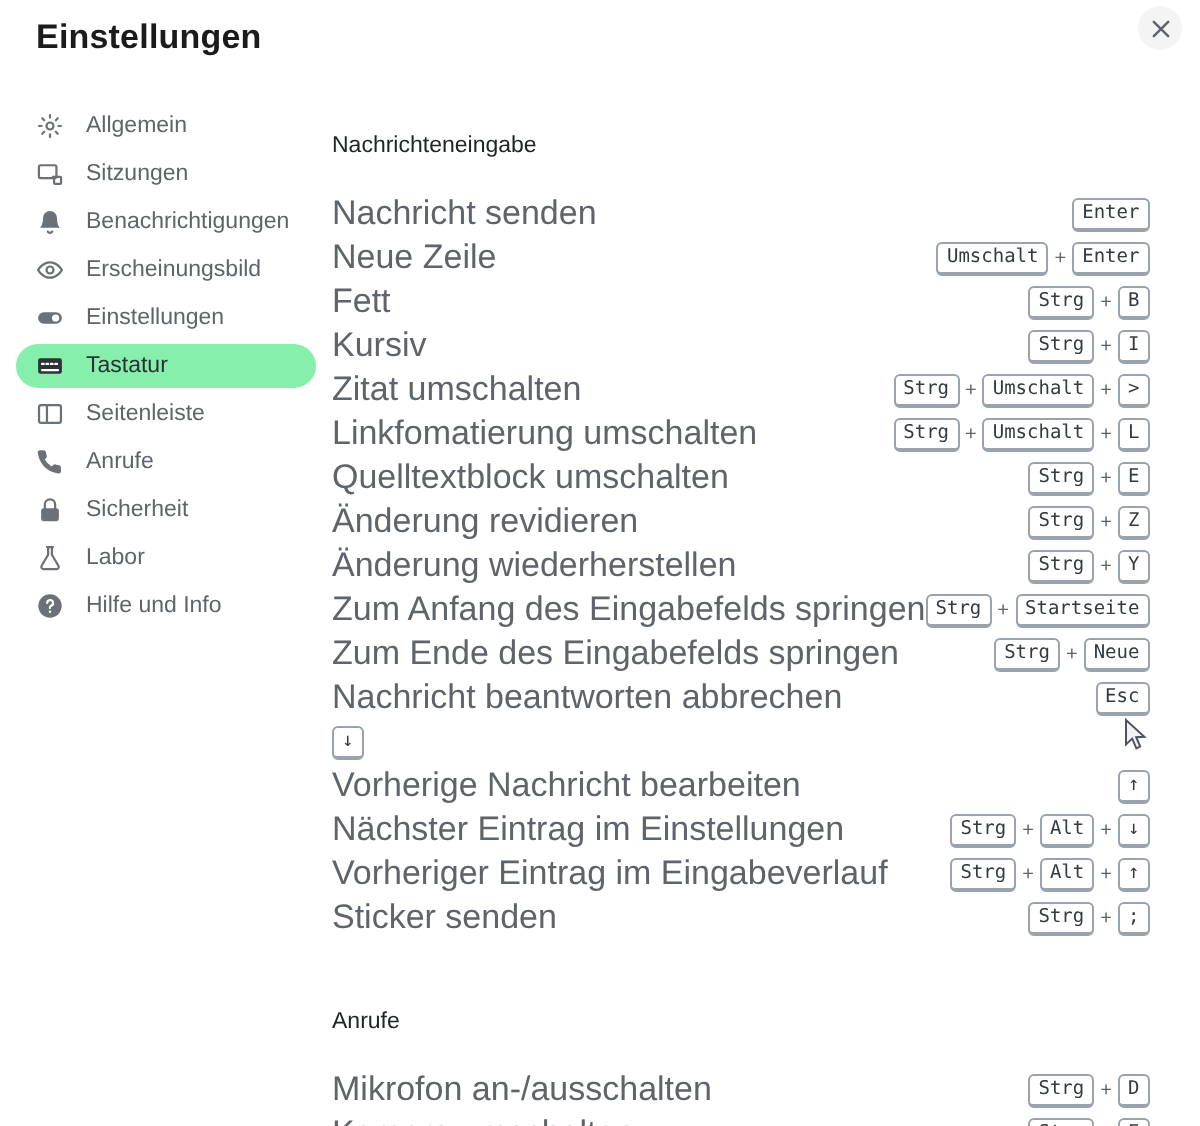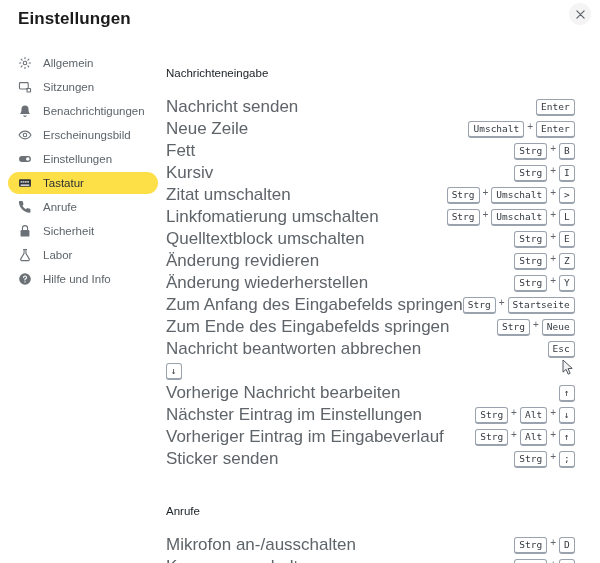--- a/index.html
+++ b/index.html
@@ -68,21 +68,21 @@
     display: flex;
     align-items: center;
     height: 22px;
     margin: 0 8px 0 8px;
     padding: 0 10px 0 8px;
     border-radius: 12px;
     cursor: pointer;
     margin-bottom: 2px;
   }
   .sidebar-item.active {
-    background: #fde047;
+    background: #86efac;
   }
   .sidebar-item .si-icon {
     width: 17px;
     height: 17px;
     flex: 0 0 17px;
     display: flex;
     align-items: center;
     justify-content: center;
     color: #6b7176;
     margin-right: 10px;
@@ -125,21 +125,21 @@
     height: 22px;
     margin-bottom: 0px;
   }
   .shortcut-label {
     font-size: 17px;
     color: #5e6469;
     white-space: nowrap;
   }
   .keys {
     display: flex;
-    align-items: flex-start;
+    align-items: center;
     gap: 0;
     flex: 0 0 auto;
   }
   .kbd {
     display: inline-flex;
     align-items: center;
     justify-content: center;
     min-width: 13px;
     height: 17px;
     padding: 0 4px;
@@ -239,20 +239,29 @@
               <rect x="1.8" y="5.4" width="20.4" height="13.2" rx="1.8" fill="currentColor" stroke="none"></rect>
               <path d="M5.2 15.6h13.6" stroke="#ffffff" stroke-width="2"></path>
               <path d="M5.2 10.2h1.4M9 10.2h1.4M12.8 10.2h1.4M16.6 10.2h1.4" stroke="#ffffff" stroke-width="2"></path>
             </svg>
           </span>
           <span class="si-label">Tastatur</span>
         </div>
         <div class="sidebar-item">
           <span class="si-icon">
             <svg width="14" height="14" viewBox="0 0 24 24" fill="none" stroke="currentColor" stroke-width="1.9" stroke-linecap="round" stroke-linejoin="round">
+              <rect x="2.6" y="4.4" width="18.8" height="15.2" rx="1.8"></rect>
+              <path d="M9.4 4.4v15.2"></path>
+            </svg>
+          </span>
+          <span class="si-label">Seitenleiste</span>
+        </div>
+        <div class="sidebar-item">
+          <span class="si-icon">
+            <svg width="14" height="14" viewBox="0 0 24 24" fill="none" stroke="currentColor" stroke-width="1.9" stroke-linecap="round" stroke-linejoin="round">
               <path d="M21.4 16.9v3a2 2 0 0 1-2.2 2 19.8 19.8 0 0 1-8.6-3.1 19.5 19.5 0 0 1-6-6A19.8 19.8 0 0 1 1.5 4.1 2 2 0 0 1 3.5 1.9h3a2 2 0 0 1 2 1.7c.13.96.36 1.9.7 2.8a2 2 0 0 1-.45 2.1L7.5 9.8a16 16 0 0 0 6 6l1.3-1.3a2 2 0 0 1 2.1-.45c.9.34 1.84.57 2.8.7a2 2 0 0 1 1.7 2.05z" fill="currentColor" stroke="none"></path>
             </svg>
           </span>
           <span class="si-label">Anrufe</span>
         </div>
         <div class="sidebar-item">
           <span class="si-icon">
             <svg width="14" height="14" viewBox="0 0 24 24" fill="none" stroke="currentColor" stroke-width="1.9" stroke-linecap="round" stroke-linejoin="round">
               <rect x="4.4" y="10.4" width="15.2" height="11.2" rx="2" fill="currentColor" stroke="none"></rect>
               <path d="M7.6 10.4V7.2a4.4 4.4 0 0 1 8.8 0v3.2" stroke="currentColor"></path>

